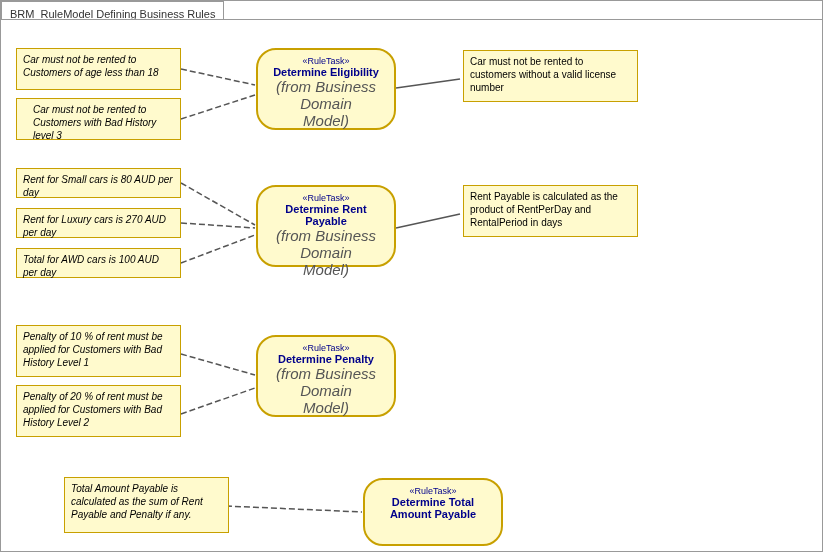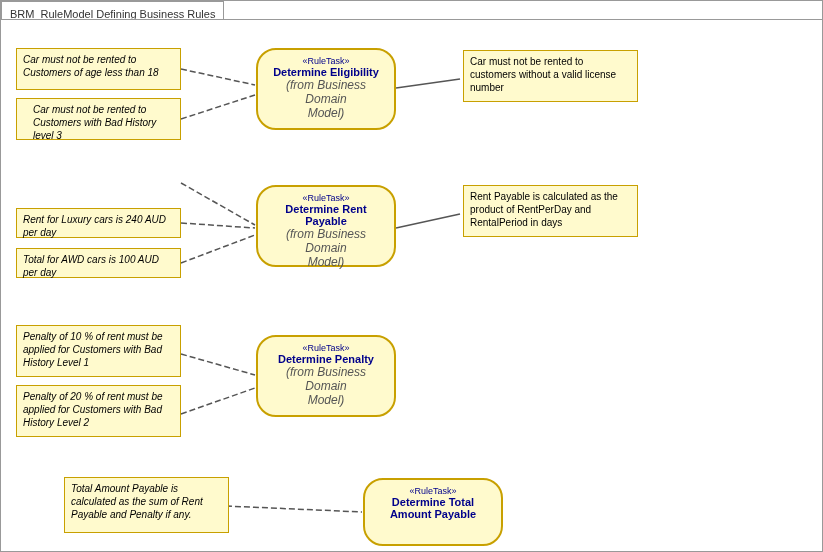--- a/index.html
+++ b/index.html
@@ -71,21 +71,21 @@
       color: #00008b;
     }
 
     .rule-task .task-name {
       font-weight: bold;
       font-size: 11px;
       color: #00008b;
     }
 
     .rule-task .source {
-      font-size: 12px;
+      font-size: 15px;
       color: #555;
       font-style: italic;
     }
 
     
     .output-box {
       position: absolute;
       background: #fffacd;
       border: 1px solid #c8a000;
       padding: 4px 6px;
@@ -140,22 +140,25 @@
       <line x1="180" y1="484" x2="361" y2="492"></line>
     </svg>
 
     <div class="rule-box" style="left:15px;top:28px;width:165px;height:42px;">
       Car must not be rented to Customers of age less than 18
     </div>
     <div class="rule-box" style="left:15px;top:78px;width:165px;height:42px;padding-left:16px;">
       Car must not be rented to Customers with Bad History level 3
     </div>
 
+    <div class="rule-box" style="left:15px;top:148px;width:165px;height:30px;">
+      Rent for Small cars is 80 AUD per day
+    </div>
     <div class="rule-box" style="left:15px;top:188px;width:165px;height:30px;">
-      Rent for Luxury cars is 240 AUD per day
+      Rent for Luxury cars is 270 AUD per day
     </div>
     <div class="rule-box" style="left:15px;top:228px;width:165px;height:30px;">
       Total for AWD cars is 100 AUD per day
     </div>
 
     <div class="rule-box" style="left:15px;top:305px;width:165px;height:52px;">
       Penalty of 10 % of rent must be applied for Customers with Bad History Level 1
     </div>
     <div class="rule-box" style="left:15px;top:365px;width:165px;height:52px;">
       Penalty of 20 % of rent must be applied for Customers with Bad History Level 2

